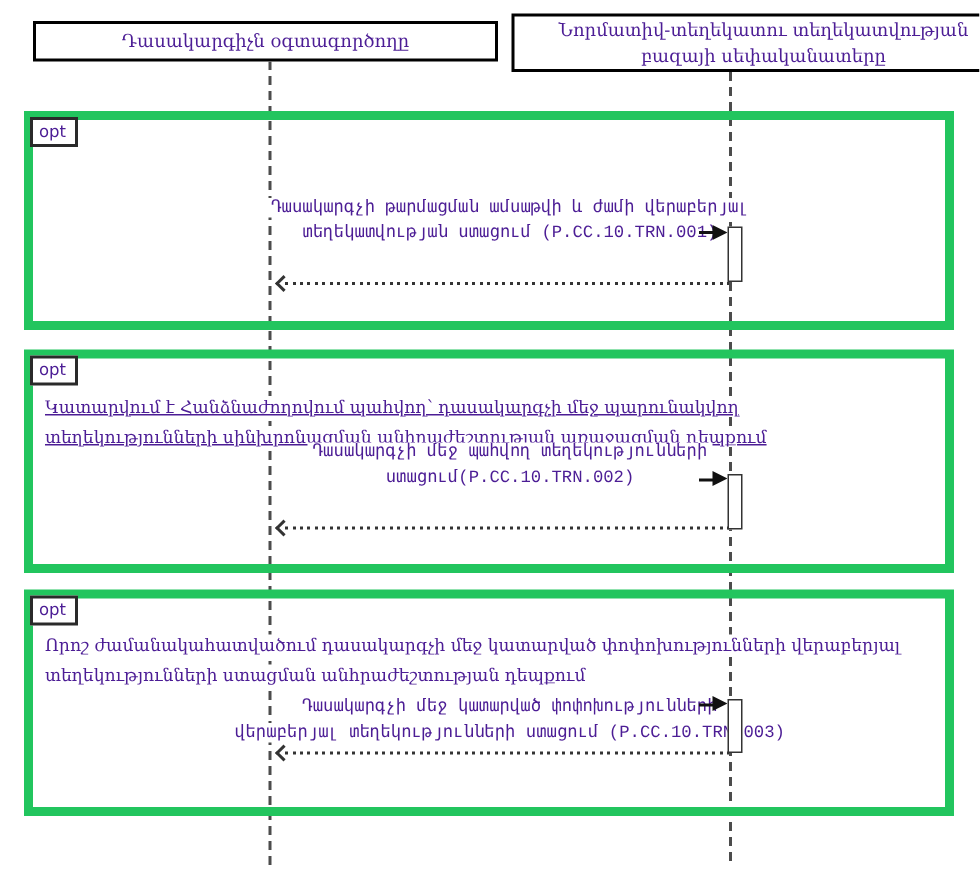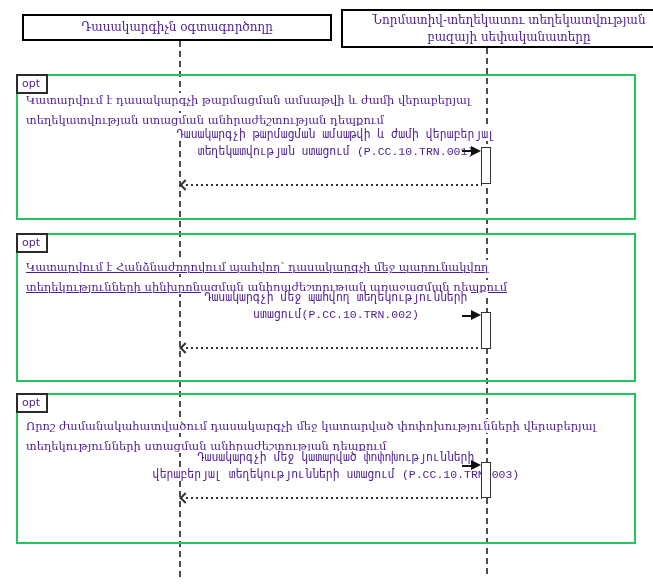--- a/index.html
+++ b/index.html
@@ -10,21 +10,21 @@
   .actor-box {
     position:absolute; box-sizing:border-box; border:2px solid #000; background:#fff;
     display:flex; align-items:center; justify-content:center; text-align:center;
     font-size:12px; line-height:1.4; padding:0 6px;
   }
   .lifeline {
     position:absolute; width:2px;
     background:repeating-linear-gradient(to bottom,#4c4c4c 0 6px,transparent 6px 10px);
   }
   .fragment {
-    position:absolute; box-sizing:border-box; border:2px solid #22c55e; background:transparent;
+    position:absolute; box-sizing:border-box; border:6px solid #22c55e; background:transparent;
   }
   .opt-label {
     position:absolute; top:-2px; left:-2px; width:32px; height:20px; box-sizing:border-box;
     border:2px solid #2a2a2a; background:#fff; z-index:3;
     font-family:"DejaVu Sans","Liberation Sans",sans-serif; font-size:11px; line-height:16px;
     padding-left:4px;
   }
   .guard {
     position:absolute; left:5px; font-size:11.5px; line-height:20px; white-space:nowrap; z-index:2;
   }
@@ -61,24 +61,20 @@
 
   <div class="actor-box" style="left:22px; top:14px; width:310px; height:27px;">
     <span>Դասակարգիչն օգտագործողը</span>
   </div>
   <div class="actor-box" style="left:341px; top:9px; width:336px; height:39px;">
     <span>Նորմատիվ-տեղեկատու տեղեկատվության բազայի սեփականատերը</span>
   </div>
 
   <div class="fragment" style="left:16px; top:74px; width:620px; height:146px;">
     <div class="opt-label">opt</div>
-    <div class="guard" style="top:14px;">
-      <span class="tline">Կատարվում է դասակարգչի թարմացման ամսաթվի և ժամի վերաբերյալ</span><br>
-      <span class="tline">տեղեկատվության ստացման անհրաժեշտության դեպքում</span>
-    </div>
     <div class="msg" style="top:50px;">
       <span class="tline">Դասակարգչի թարմացման ամսաթվի և ժամի վերաբերյալ</span><br>
       <span class="tline">տեղեկատվության ստացում (P.CC.10.TRN.001)</span>
     </div>
     <div class="sync-line" style="left:444px; top:74px; width:10px;"></div>
     <div class="sync-head" style="left:453px; top:70px;"></div>
     <div class="activation" style="left:463px; top:71px; height:37px;"></div>
     <div class="return-line" style="left:168px; top:108px; width:296px;"></div>
     <div class="return-head" style="left:163px; top:105px;"></div>
   </div>
@@ -99,21 +95,21 @@
     <div class="return-line" style="left:168px; top:112px; width:296px;"></div>
     <div class="return-head" style="left:163px; top:109px;"></div>
   </div>
 
   <div class="fragment" style="left:16px; top:393px; width:620px; height:151px;">
     <div class="opt-label">opt</div>
     <div class="guard" style="top:21px;">
       <span class="tline">Որոշ ժամանակահատվածում դասակարգչի մեջ կատարված փոփոխությունների վերաբերյալ</span><br>
       <span class="tline">տեղեկությունների ստացման անհրաժեշտության դեպքում</span>
     </div>
-    <div class="msg" style="top:54px;">
+    <div class="msg" style="top:64px;">
       <span class="tline">Դասակարգչի մեջ կատարված փոփոխությունների</span><br>
       <span class="tline">վերաբերյալ տեղեկությունների ստացում (P.CC.10.TRN.003)</span>
     </div>
     <div class="sync-line" style="left:444px; top:70px; width:10px;"></div>
     <div class="sync-head" style="left:453px; top:65px;"></div>
     <div class="activation" style="left:463px; top:67px; height:36px;"></div>
     <div class="return-line" style="left:168px; top:102px; width:296px;"></div>
     <div class="return-head" style="left:163px; top:99px;"></div>
   </div>
 

